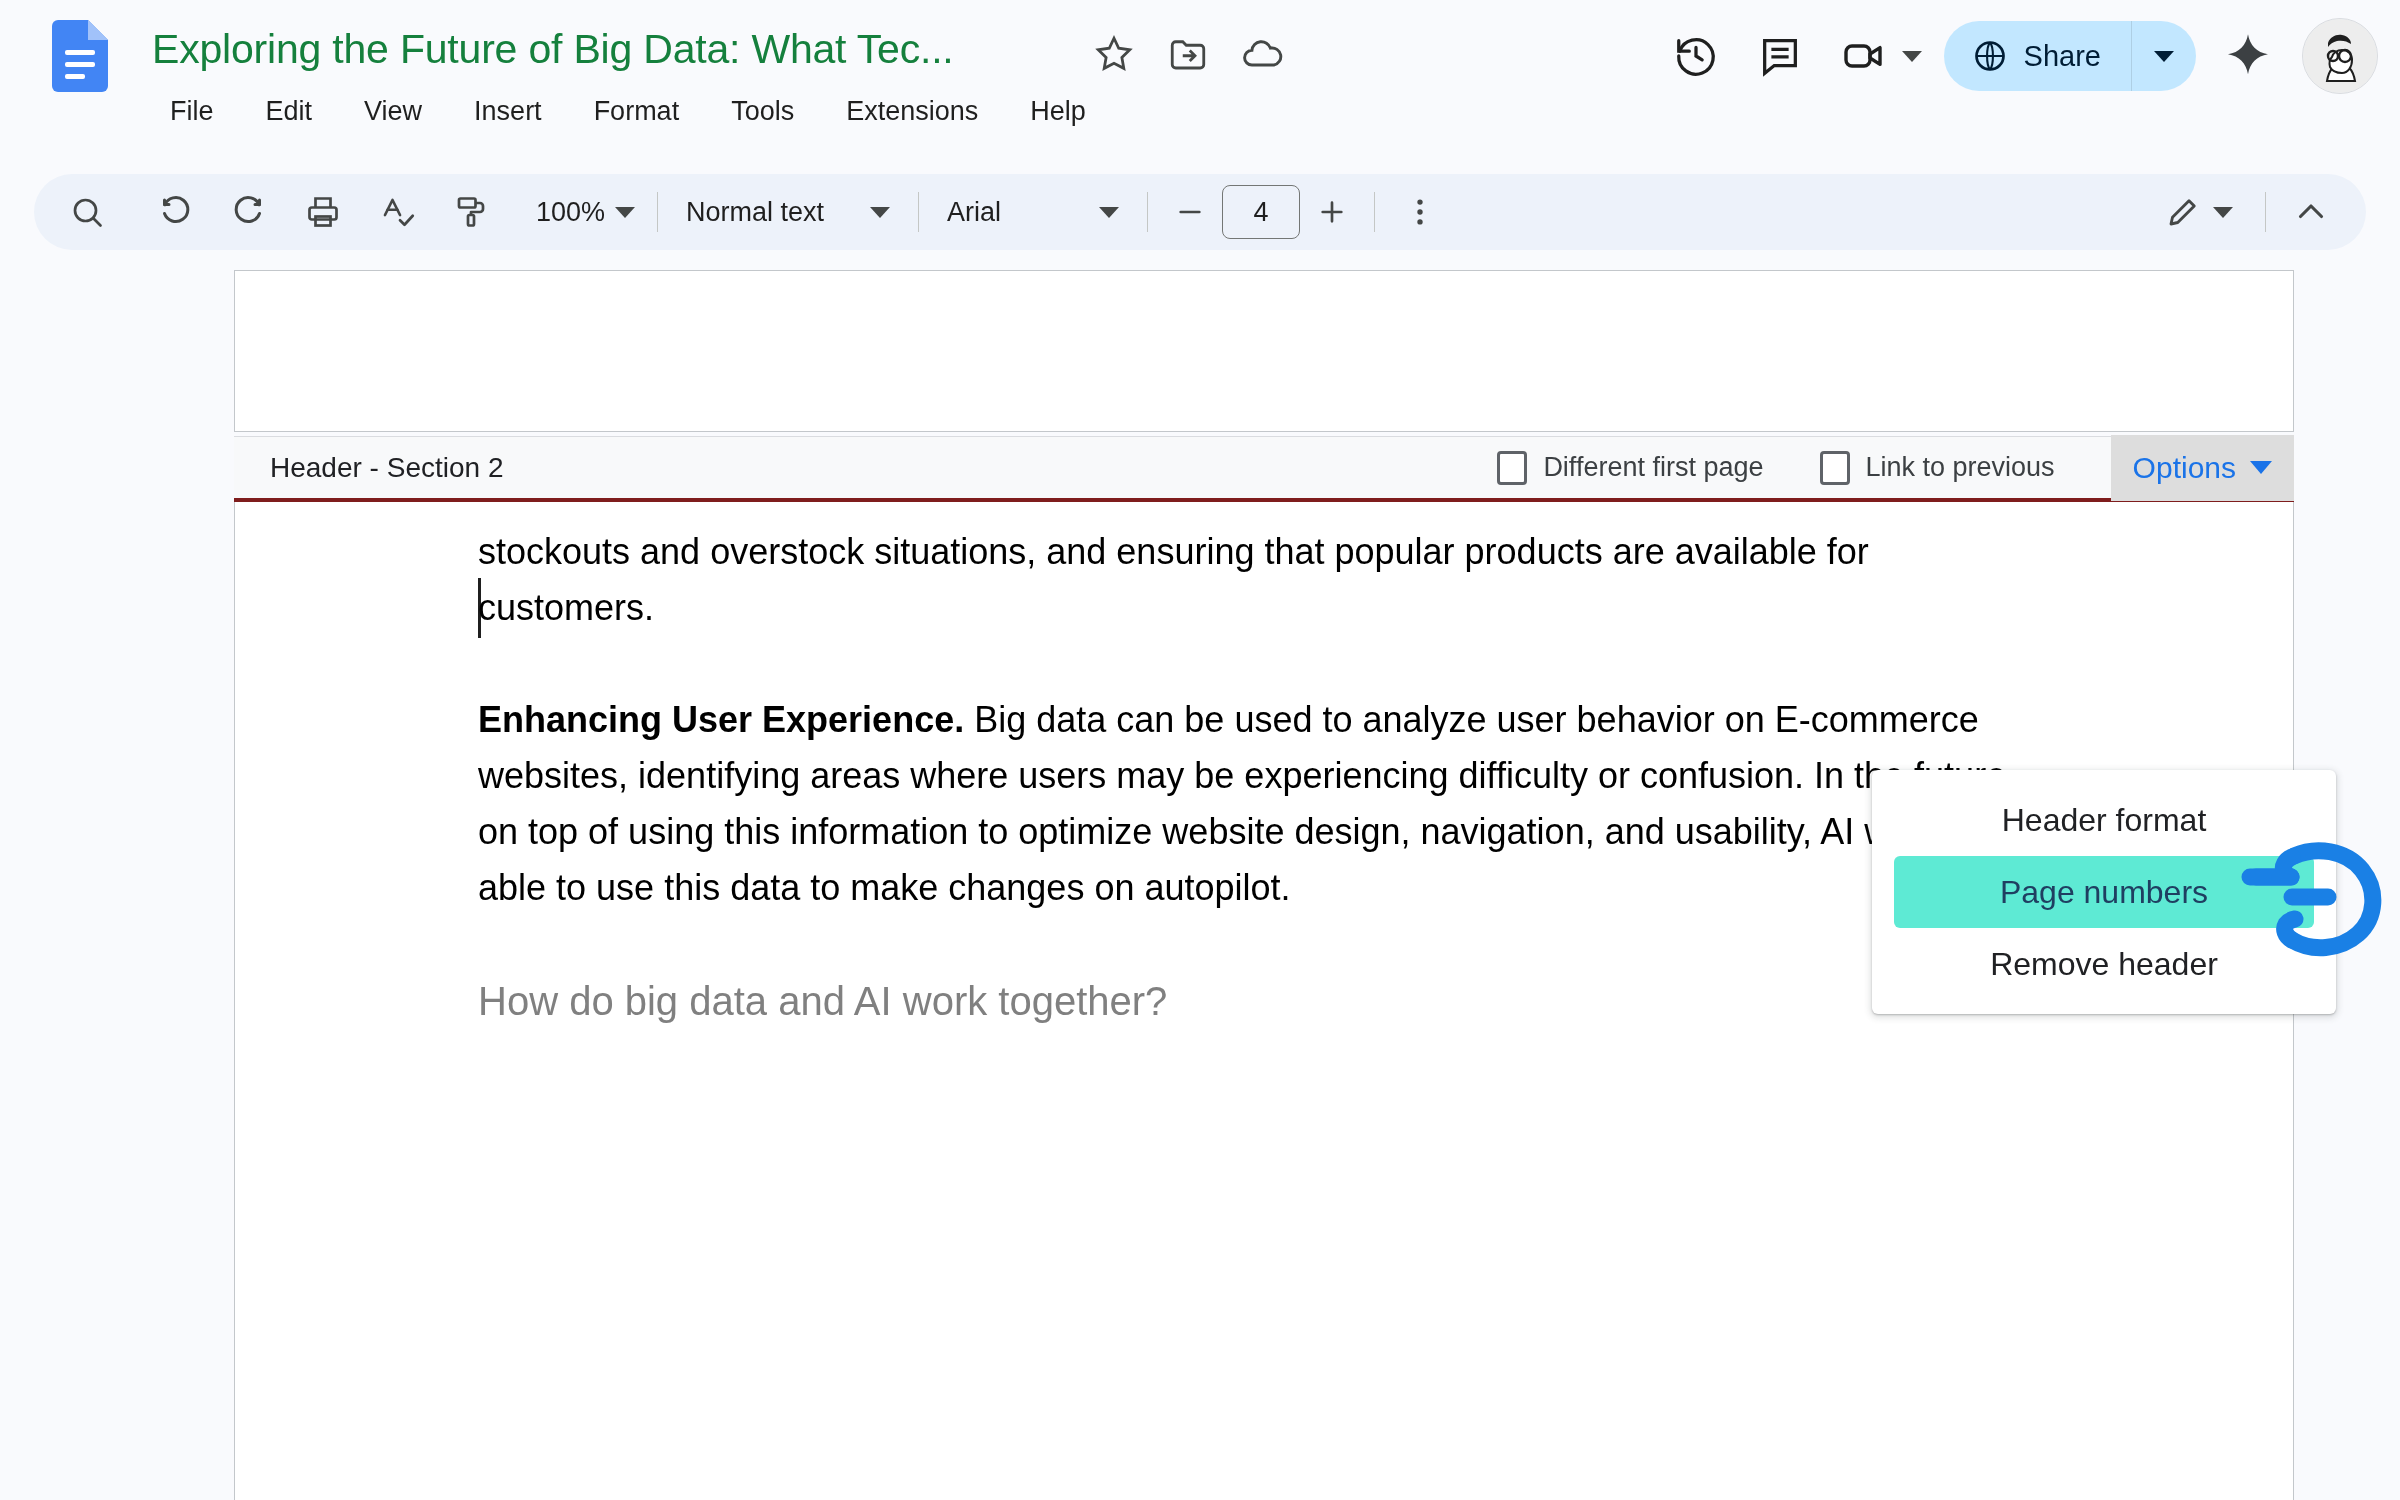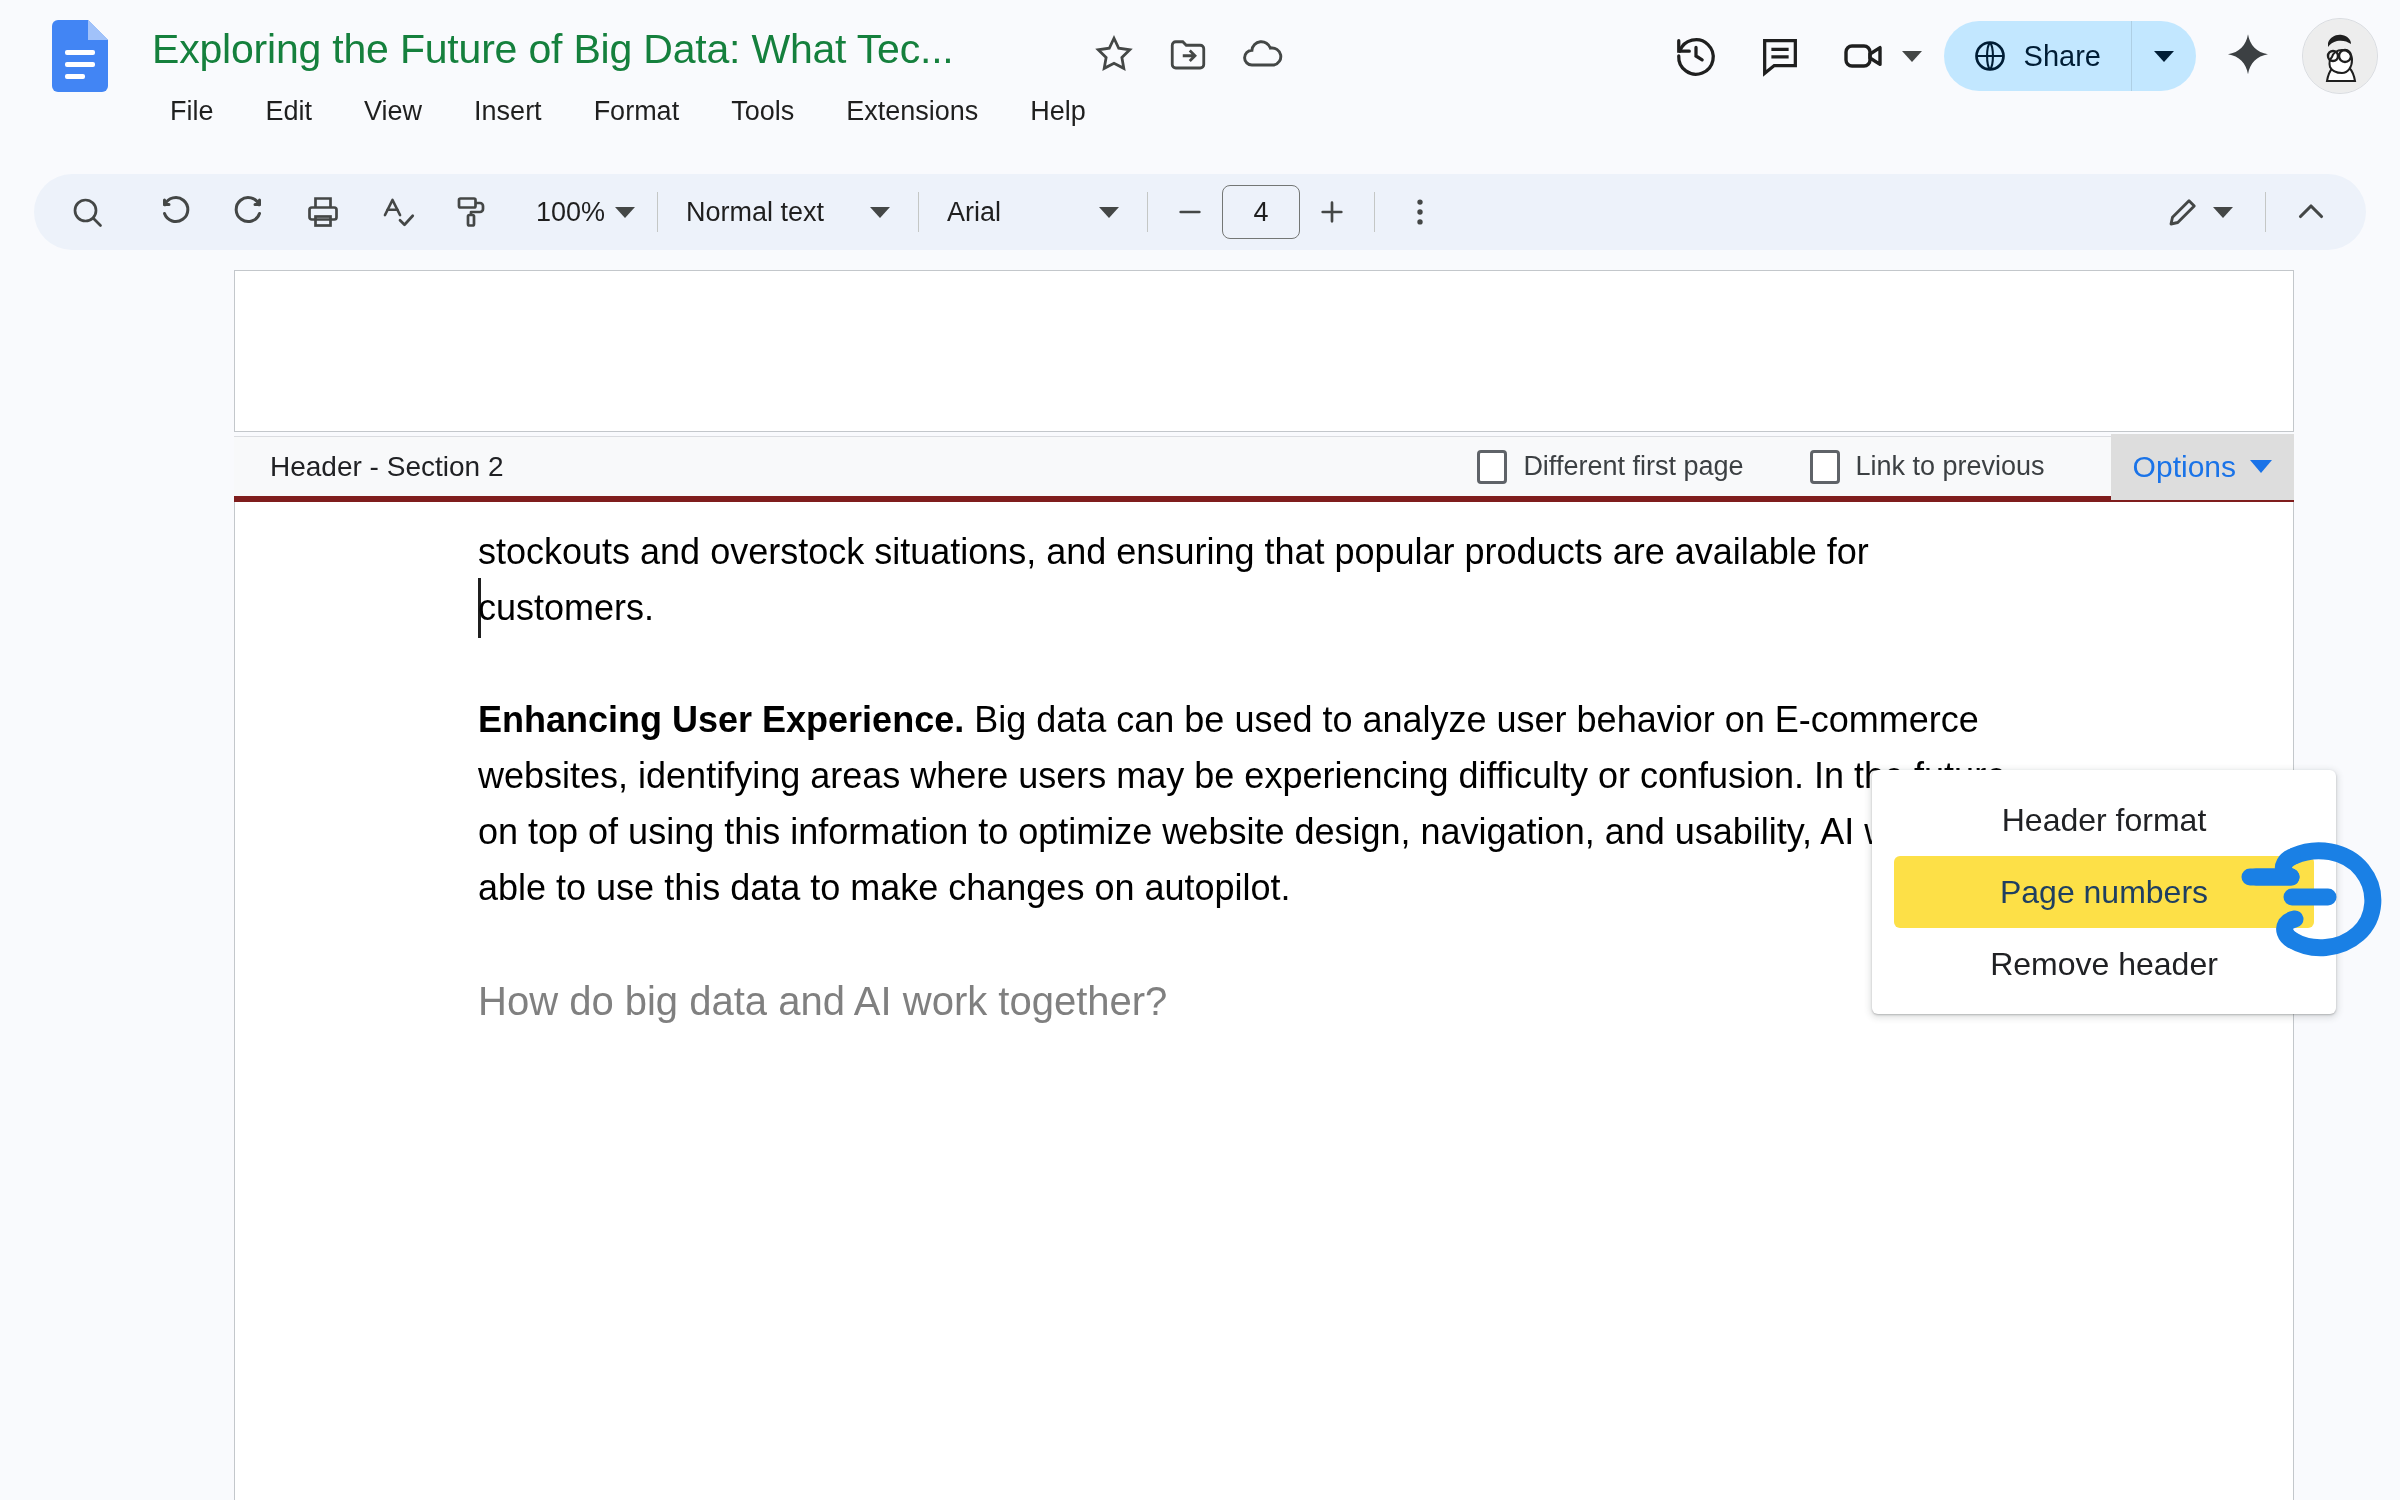--- a/index.html
+++ b/index.html
@@ -112,22 +112,22 @@
   .page-a { top: 12px; height: 162px; }
   .page-b { top: 200px; height: 1050px; }
 
   .caret-text {
     position: absolute; left: 478px; top: 320px; width: 3px; height: 60px; background: #1f1f1f;
   }
 
   
   .header-bar {
     position: absolute; left: 234px; top: 436px; width: 2060px; height: 66px;
-    background: #F8F9FA; border-top: 1px solid #dadce0; border-bottom: 6px solid #7f1d1d;
-    display: flex; align-items: center; gap: 10px;
+    background: #F8F9FA; border-top: 1px solid #dadce0; border-bottom: 4px solid #7f1d1d;
+    display: flex; align-items: center;
   }
   .hdr-label { font-size: 28px; color: #202124; margin-left: 36px; }
   .hdr-spacer { flex: 1 1 auto; }
   .chk-wrap { display: flex; align-items: center; gap: 16px; margin-right: 56px; cursor: pointer; }
   .chk-box { width: 30px; height: 34px; border: 3px solid #5f6368; border-radius: 4px; background: #fff; }
   .chk-label { font-size: 27px; color: #3c4043; white-space: nowrap; }
   .options-btn {
     display: flex; align-items: center; gap: 14px; height: 66px; padding: 0 22px;
     background: #DDDDDD; cursor: pointer;
   }
@@ -148,21 +148,21 @@
   .dropdown {
     position: absolute; left: 1872px; top: 770px; width: 464px;
     background: #ffffff; border-radius: 6px;
     box-shadow: 0 2px 6px 2px rgba(60,64,67,0.15), 0 1px 2px rgba(60,64,67,0.3);
     padding: 14px 16px; z-index: 40;
   }
   .dd-item {
     height: 72px; display: flex; align-items: center; justify-content: center;
     font-size: 32px; color: #202124; cursor: pointer; margin: 0 6px; border-radius: 6px;
   }
-  .dd-item.sel { background: #fde047; color: #1f3f61; }
+  .dd-item.sel { background: #5eead4; color: #1f3f61; }
 
   
   .pointer {
     position: absolute; left: 2236px; top: 822px; width: 170px; height: 160px; z-index: 60;
     pointer-events: none;
   }
 </style>
 </head>
 <body>
 

